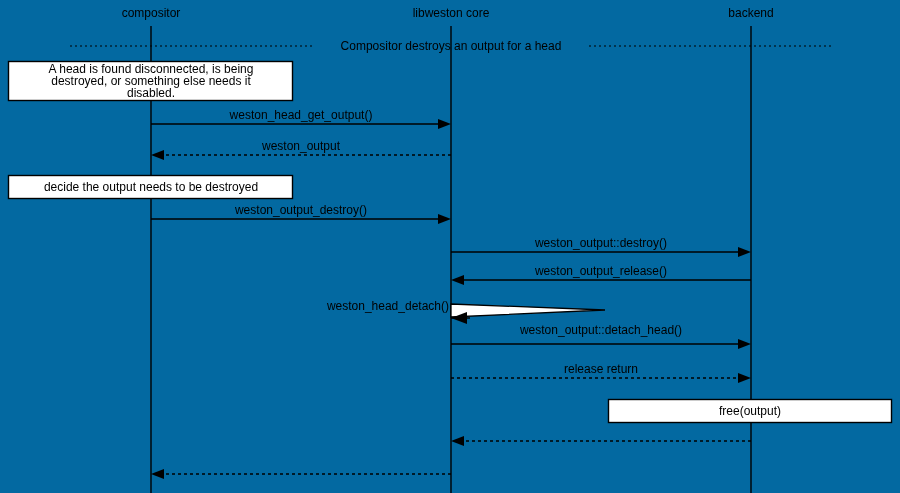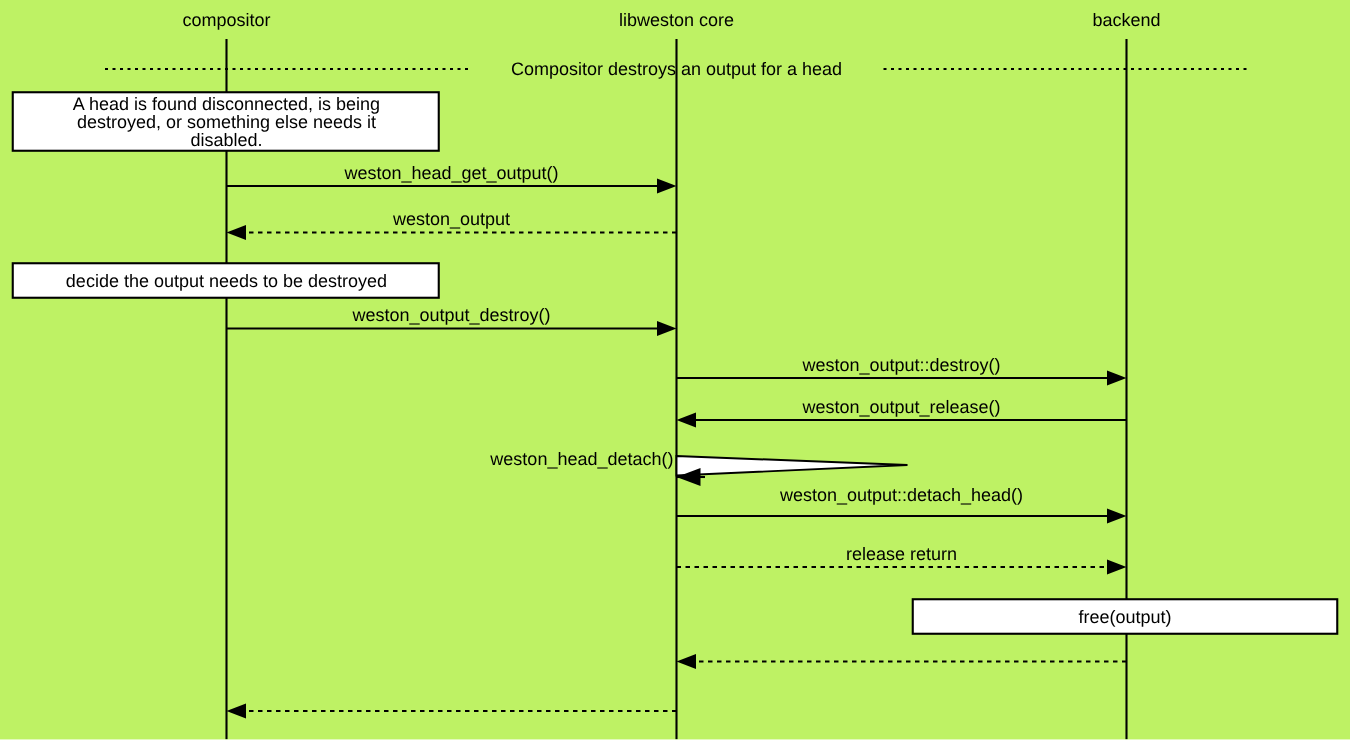--- a/index.html
+++ b/index.html
@@ -4,21 +4,21 @@
 <style>
   html, body {
     margin: 0;
     padding: 0;
     background: #ffffff;
   }
   #diagram-root {
     position: relative;
     width: 900px;
     height: 493px;
-    background: #bef264;
+    background: #0369a1;
     font-family: "Liberation Sans", sans-serif;
     overflow: hidden;
   }
   #seq-svg {
     position: absolute;
     left: 0;
     top: 0;
     width: 900px;
     height: 493px;
   }

